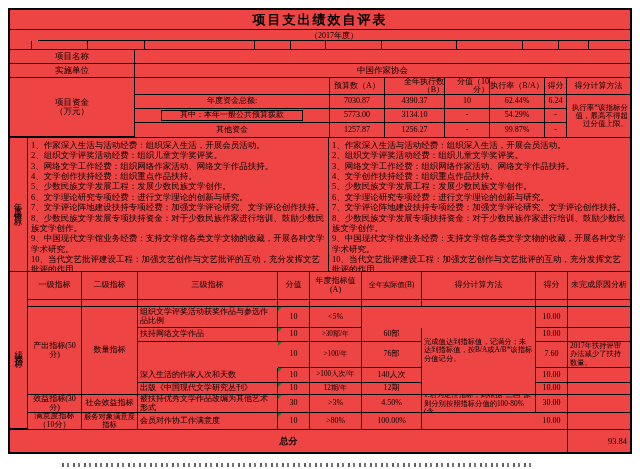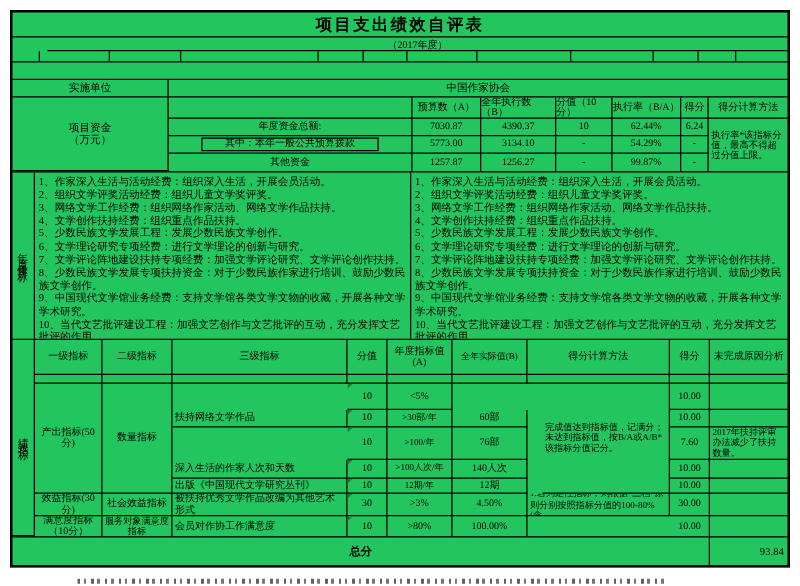--- a/index.html
+++ b/index.html
@@ -1,40 +1,40 @@
 <!DOCTYPE html>
 <html><head>
 <meta charset="utf-8">
 <style>
   * { margin:0; padding:0; box-sizing:border-box; }
   html,body { background:#fff; }
   body { width:640px; height:469px; position:relative; overflow:hidden;
          font-family:"Liberation Serif","DejaVu Serif",serif; color:#000; }
-  .sheet { position:absolute; left:8px; top:8px; width:624px; border:2px solid #000; background:#22c55e; }
+  .sheet { position:absolute; left:8px; top:8px; width:624px; border:2px solid #000; background:#ef4444; }
   .sec { border-bottom:1px solid #000; position:relative; }
   .sec:last-child { border-bottom:none; }
 
   .title-row { height:20px; display:flex; align-items:center; justify-content:center;
                font-size:13px; font-weight:bold; letter-spacing:2px; }
   .subtitle-row { height:11px; display:flex; align-items:center; justify-content:center; font-size:8px;margin-left:28px; }
 
   .thin-row { height:9px; display:flex; }
   .thin-row .tc { border-right:1px solid #000; height:100%; }
   .thin-row .tc:last-child { border-right:none; flex:1; }
 
   .info-row { height:14px; display:flex; font-size:8.5px; }
   .info-row .lbl { width:125px; border-right:1px solid #000; display:flex; align-items:center; justify-content:center; }
   .info-row .val { flex:1; display:flex; align-items:center; padding:0 3px; }
   .info-row .val.center { justify-content:center; }
 
   
   .money { display:grid; grid-template-columns:125px 195px 55px 60px 45px 55px 22px 1fr;
            grid-template-rows:17px 14px 14px 14px; font-size:8px; }
   .money .c { border-right:1px solid #000; border-bottom:1px solid #000; display:flex;
-              align-items:center; justify-content:center; overflow:hidden; text-align:left; line-height:1.05; }
+              align-items:center; justify-content:center; overflow:hidden; text-align:right; line-height:1.05; }
   .money .nr { border-right:none; }
   .money .nb { border-bottom:none; }
   .m-label { grid-area:1/1/5/2; flex-direction:column; font-size:8.5px; }
   .m-note { grid-area:2/8/5/9; font-size:7.5px; text-align:left; justify-content:flex-start;
             align-items:center; padding:0 2px; line-height:1.15; }
   .boxed { border:1px solid #000; padding:0 18px; }
 
   
   .goals { display:flex; font-size:8.5px; height:134px; }
   .vlabel { width:18px; border-right:1px solid #000; display:flex; align-items:center; justify-content:center;
@@ -46,21 +46,21 @@
   .ind { display:grid; grid-template-columns:18px 54px 56px 140px 32px 52px 60px 114px 32px 1fr;
          grid-template-rows:28px 7px 21px 14px 26px 15px 12px 18px 16px; font-size:8px; }
   .ind .c { border-right:1px solid #000; border-bottom:1px solid #000; display:flex; align-items:center;
             justify-content:center; overflow:hidden; text-align:center; line-height:1.1; position:relative; padding:0 1px; }
   .ind .nr { border-right:none;font-family:Liberation Serif, serif; }
   .ind .nb { border-bottom:none; }
   .ind .left { justify-content:flex-start; text-align:left; padding:0 2px; }
   .ind .hdr { font-weight:normal; }
   .iv { grid-area:1/1/10/2; border-bottom:none; }
   .l1a { grid-area:3/2/8/3; } .l2a { grid-area:3/3/8/4; }
-  .mmerge { grid-area:3/8/8/9;margin-left:12px; }
+  .mmerge { grid-area:3/8/8/9; }
   .flag::before { content:""; position:absolute; left:0; top:0; width:0; height:0;
                   border-top:4px solid #1e7a2e; border-right:4px solid transparent; }
   .sm { font-size:7.2px; white-space:nowrap; }
   .xs { font-size:7.3px; }
 
   .total { display:flex; height:22px; font-size:9px; }
   .total .tl { width:558px; border-right:1px solid #000; display:flex; align-items:center;
                justify-content:center; font-weight:bold; }
   .total .tv { flex:1; display:flex; align-items:center; justify-content:flex-end; padding-right:3px; font-size:8.5px; }
 
@@ -84,20 +84,21 @@
     <span class="tc" style="width:35px"></span>
     <span class="tc" style="width:56px"></span>
     <span class="tc" style="width:75px"></span>
     <span class="tc" style="width:66px"></span>
     <span class="tc" style="width:36px"></span>
     <span class="tc" style="width:30px"></span>
     <span class="tc"></span>
   </div>
 
   <div class="sec info-row">
+    <div class="lbl">项目名称</div>
   </div>
   <div class="sec info-row">
     <div class="lbl">实施单位</div>
     <div class="val center">中国作家协会</div>
   </div>
 
   <div class="sec money">
     <div class="c m-label">
       <span>项目资金</span>
       <span>（万元）</span>
@@ -183,20 +184,21 @@
     <div class="c" style="grid-area:2/5/3/6"></div>
     <div class="c" style="grid-area:2/6/3/7"></div>
     <div class="c" style="grid-area:2/7/3/8"></div>
     <div class="c" style="grid-area:2/8/3/9"></div>
     <div class="c" style="grid-area:2/9/3/10"></div>
     <div class="c nr" style="grid-area:2/10/3/11"></div>
 
     <div class="c l1a">产出指标(50分)</div>
     <div class="c l2a">数量指标</div>
 
+    <div class="c left" style="grid-area:3/4/4/5">组织文学评奖活动获奖作品与参选作品比例</div>
     <div class="c flag" style="grid-area:3/5/4/6">10</div>
     <div class="c" style="grid-area:3/6/4/7">&lt;5%</div>
     <div class="c mmerge left xs">完成值达到指标值，记满分；未达到指标值，按B/A或A/B*该指标分值记分。</div>
     <div class="c" style="grid-area:3/9/4/10">10.00</div>
     <div class="c nr" style="grid-area:3/10/4/11"></div>
 
     <div class="c left" style="grid-area:4/4/5/5">扶持网络文学作品</div>
     <div class="c flag" style="grid-area:4/5/5/6">10</div>
     <div class="c sm" style="grid-area:4/6/5/7">&gt;30部/年</div>
     <div class="c" style="grid-area:4/7/5/8">60部</div>

